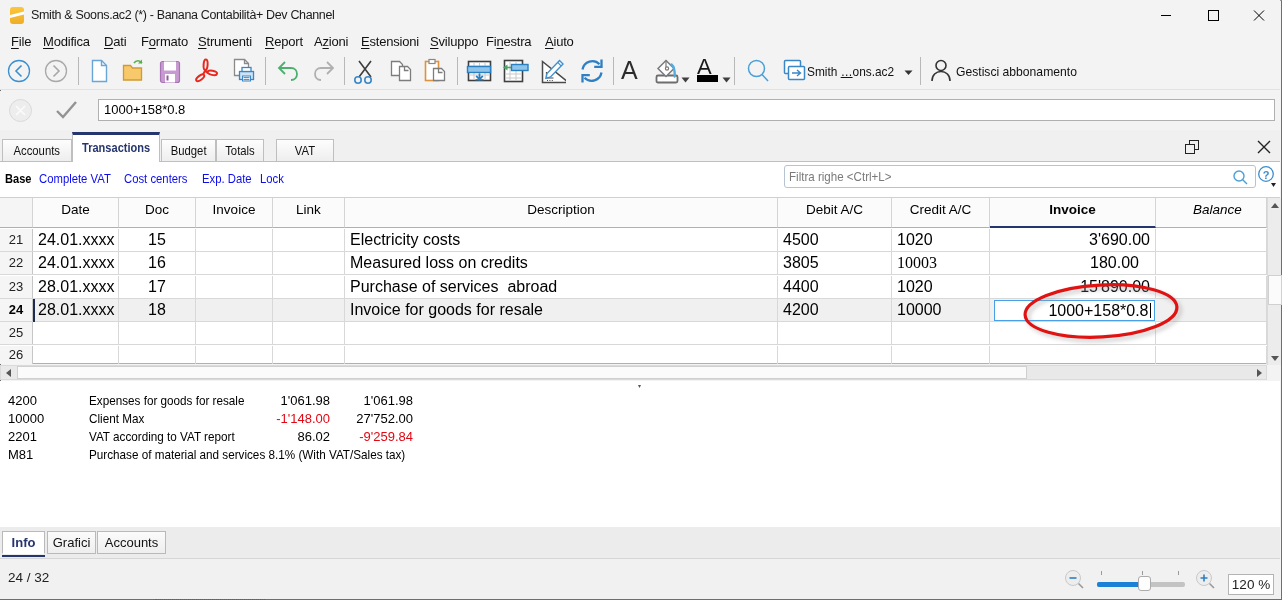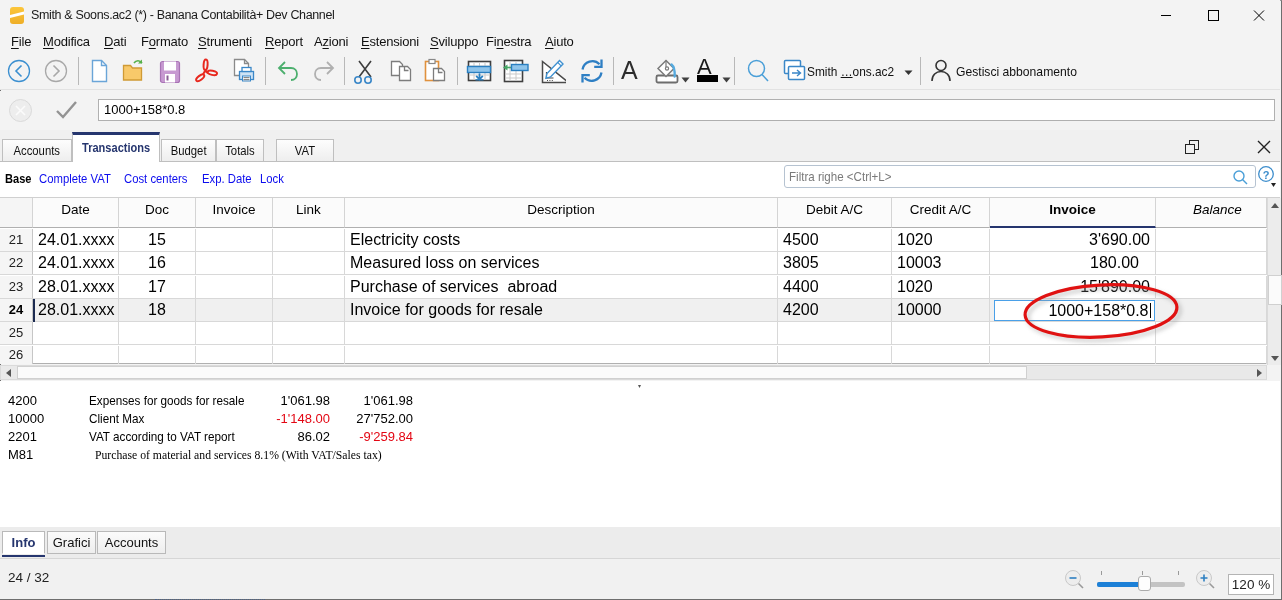--- a/index.html
+++ b/index.html
@@ -286,23 +286,23 @@
     <div class="cell" style="left:892px; width:98px; padding-left:5px;">1020</div>
     <div class="cell" style="left:990px; width:166px; text-align:right; padding-right:5px;">3'690.00</div>
     <div class="cell" style="left:1156px; width:111px;"></div>
   </div>
   <div class="gridrow" style="top:54px;">
     <div class="rownum">22</div>
     <div class="cell" style="left:33px; width:86px; padding-left:5px;">24.01.xxxx</div>
     <div class="cell" style="left:119px; width:77px; text-align:center;">16</div>
     <div class="cell" style="left:196px; width:77px;"></div>
     <div class="cell" style="left:273px; width:72px;"></div>
-    <div class="cell" style="left:345px; width:433px; padding-left:5px;">Measured loss on services</div>
+    <div class="cell" style="left:345px; width:433px; padding-left:5px;">Measured loss on credits</div>
     <div class="cell" style="left:778px; width:114px; padding-left:5px;">3805</div>
-    <div class="cell" style="left:892px; width:98px; padding-left:5px;">10003</div>
+    <div class="cell" style="left:892px; width:98px; padding-left:5px;font-family:Liberation Serif, serif;">10003</div>
     <div class="cell" style="left:990px; width:166px; text-align:right; padding-right:16px;">180.00</div>
     <div class="cell" style="left:1156px; width:111px;"></div>
   </div>
   <div class="gridrow" style="top:78px;">
     <div class="rownum">23</div>
     <div class="cell" style="left:33px; width:86px; padding-left:5px;">28.01.xxxx</div>
     <div class="cell" style="left:119px; width:77px; text-align:center;">17</div>
     <div class="cell" style="left:196px; width:77px;"></div>
     <div class="cell" style="left:273px; width:72px;"></div>
     <div class="cell" style="left:345px; width:433px; padding-left:5px;">Purchase of services&nbsp; abroad</div>
@@ -386,21 +386,21 @@
   <div class="iprow" style="left:313px; top:11px; width:100px; text-align:right;">1'061.98</div>
   <div class="iprow" style="left:8px; top:29px;">10000</div>
   <div class="iprow" style="left:89px; top:29px;"><span class="sx9">Client Max</span></div>
   <div class="iprow red" style="left:230px; top:29px; width:100px; text-align:right;">-1'148.00</div>
   <div class="iprow" style="left:313px; top:29px; width:100px; text-align:right;">27'752.00</div>
   <div class="iprow" style="left:8px; top:47px;">2201</div>
   <div class="iprow" style="left:89px; top:47px;"><span class="sx9">VAT according to VAT report</span></div>
   <div class="iprow" style="left:230px; top:47px; width:100px; text-align:right;">86.02</div>
   <div class="iprow red" style="left:313px; top:47px; width:100px; text-align:right;">-9'259.84</div>
   <div class="iprow" style="left:8px; top:65px;">M81</div>
-  <div class="iprow" style="left:95px; top:65px;font-family:Liberation Serif, serif;"><span class="sx9">Purchase of material and services 8.1% (With VAT/Sales tax)</span></div>
+  <div class="iprow" style="left:89px; top:65px;"><span class="sx9">Purchase of material and services 8.1% (With VAT/Sales tax)</span></div>
   <div class="abs" style="left:638px; top:1px; width:5px; height:3px; color:#555; font-size:6px;">▾</div>
 </div>
 <div id="bottombar">
   <div class="btab" style="left:2px; width:43px; background:#fff; border-bottom:1px solid #fff; color:#25356e; font-weight:bold;">Info</div>
   <div class="btab" style="left:47px; width:49px;">Grafici</div>
   <div class="btab" style="left:97px; width:69px;">Accounts</div>
   <div class="abs" style="left:2px; top:28px; width:43px; height:2px; background:#25356e;"></div>
 </div>
 <div id="statusbar">
   <div class="abs" style="left:8px; top:11px;">24 / 32</div>

